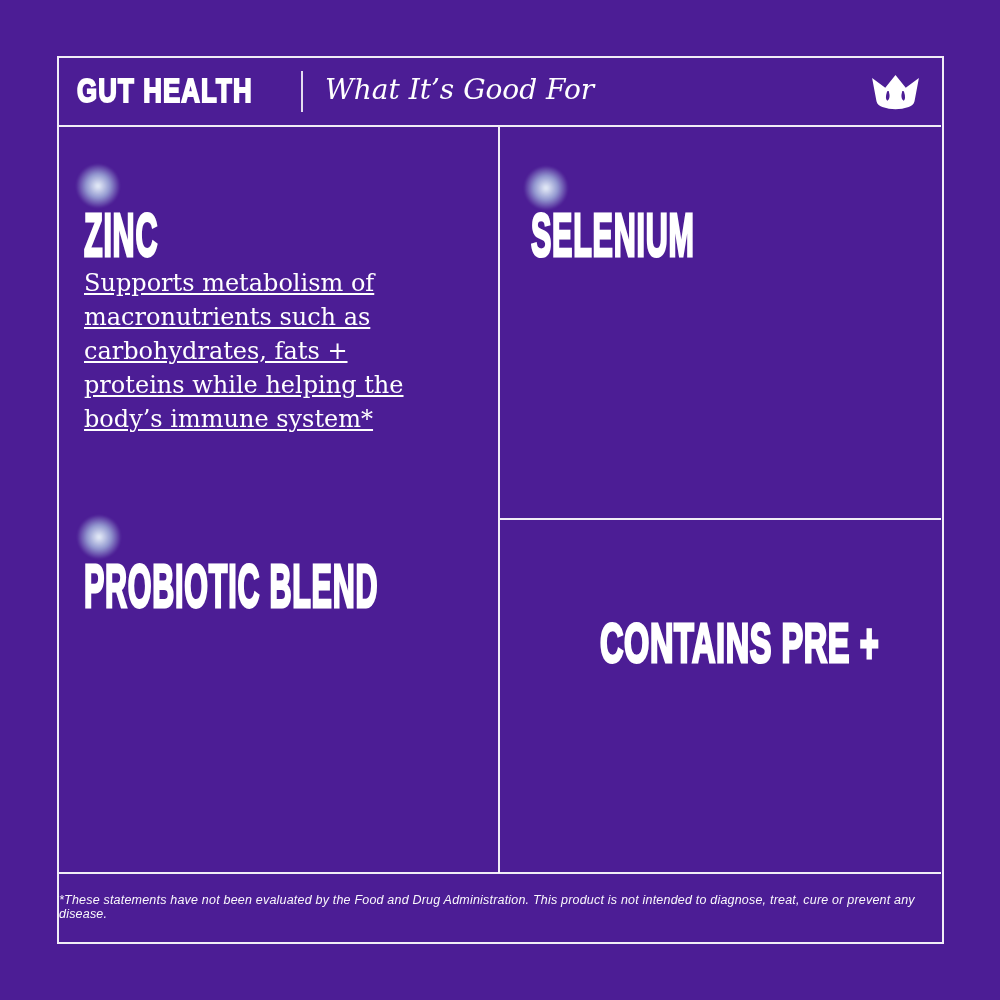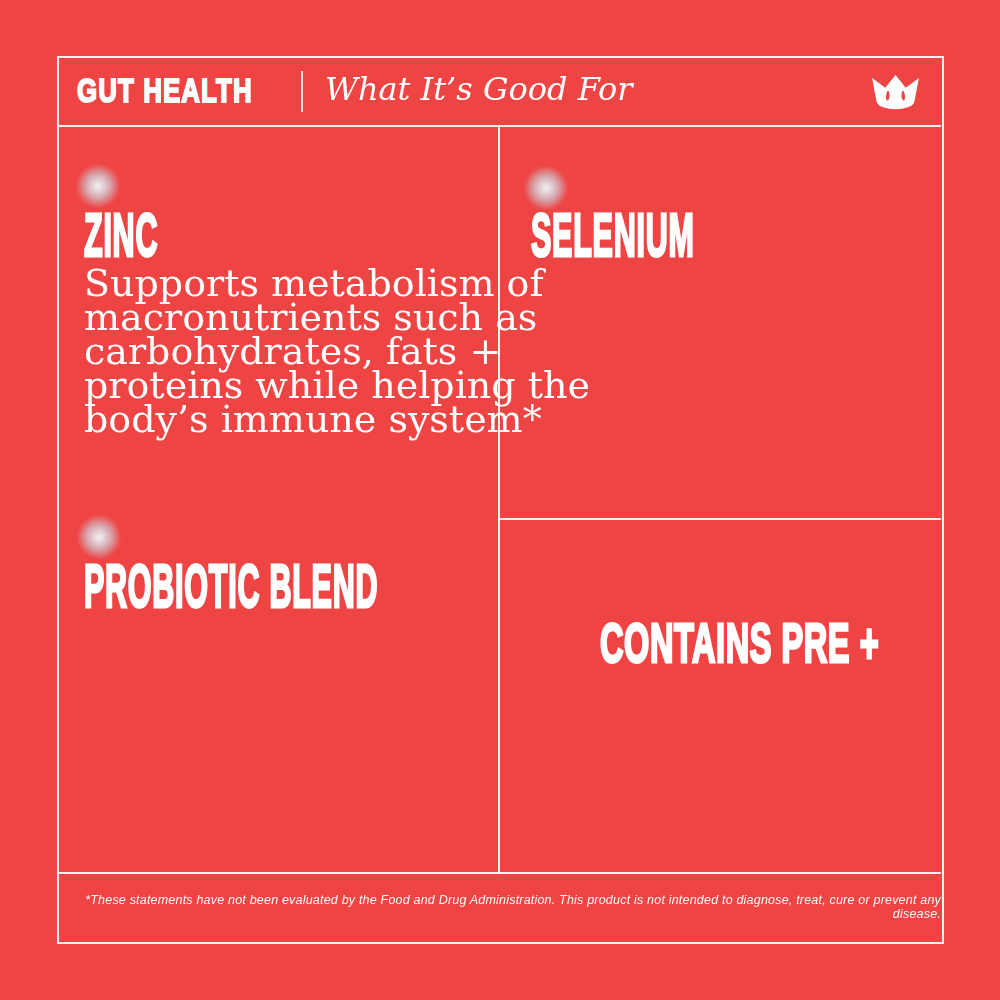--- a/index.html
+++ b/index.html
@@ -1,18 +1,18 @@
 <!DOCTYPE html>
 <html><head>
 <meta charset="utf-8">
 <style>
   html,body{margin:0;padding:0;}
   .stage{
     position:relative;width:1000px;height:1000px;overflow:hidden;
-    background:#ef4444;color:#fff;
+    background:#4c1d95;color:#fff;
     font-family:"Liberation Sans", sans-serif;
   }
   .frame{
     position:absolute;left:57px;top:56px;width:883px;height:884px;
     border:2px solid rgba(255,255,255,.92);
   }
   .gline{position:absolute;background:rgba(255,255,255,.92);}
   .line-header{left:59px;top:125px;width:882px;height:2px;}
   .line-vert{left:498px;top:127px;width:2px;height:746px;}
   .line-right-split{left:500px;top:518px;width:441px;height:2px;}
@@ -23,21 +23,21 @@
     position:absolute;left:77px;top:56px;height:70px;display:flex;align-items:center;
   }
   .brand span{
     display:inline-block;font-weight:700;font-size:33px;letter-spacing:1.5px;
     -webkit-text-stroke:2px #fff;
     transform:scaleX(.78);transform-origin:left center;white-space:nowrap;
   }
   .header-divider{position:absolute;left:301px;top:71px;width:2px;height:41px;background:rgba(255,255,255,.85);}
   .tagline{
     position:absolute;left:325px;top:54px;height:70px;display:flex;align-items:center;
-    font-family:"DejaVu Serif", serif;font-style:italic;font-size:32px;white-space:nowrap;
+    font-family:"DejaVu Serif", serif;font-style:italic;font-size:28px;white-space:nowrap;
   }
   .crown{position:absolute;left:869px;top:73px;width:53px;height:39px;}
 
   
   .glow{
     position:absolute;width:44px;height:44px;border-radius:50%;
     background:radial-gradient(circle,rgba(242,253,255,.95) 0%,rgba(195,236,248,.6) 38%,rgba(130,205,228,0) 72%);
     filter:blur(1px);
   }
   .glow-zinc{left:76px;top:164px;}
@@ -51,21 +51,21 @@
     -webkit-text-stroke:3px #fff;
     transform:scaleX(.5);transform-origin:left center;
   }
   .h-zinc{left:84px;top:205px;}
   .h-selenium{left:531px;top:205px;}
   .h-probiotic{left:84px;top:556px;}
 
   
   .copy{
     position:absolute;white-space:pre-line;
-    font-family:"DejaVu Serif", serif;font-size:38px;line-height:34px;
+    font-family:"DejaVu Serif", serif;font-size:24px;line-height:34px;text-decoration:underline;
   }
   .copy-zinc{left:84px;top:266px;}
   .copy-selenium{left:531px;top:266px;}
   .copy-probiotic{left:84px;top:624px;}
 
   
   .contains-line1{
     position:absolute;left:499px;top:615px;width:443px;text-align:left;
   }
   .contains-line1 span{
@@ -81,21 +81,21 @@
     font-size:66px;line-height:58px;letter-spacing:1px;white-space:pre-line;
     -webkit-text-stroke:4px #fff;
     transform:scaleX(.74);transform-origin:center top;
   }
 
   
   .footer{
     position:absolute;left:59px;top:872px;width:882px;height:70px;
     display:flex;align-items:center;justify-content:center;
     font-style:italic;font-size:12.5px;letter-spacing:.2px;color:rgba(255,255,255,.97);
-    text-align:right;
+    text-align:left;
   }
 </style>
 </head>
 <body>
 
 <div class="stage">
 
   <div class="frame"></div>
 
   <div class="gline line-header"></div>

